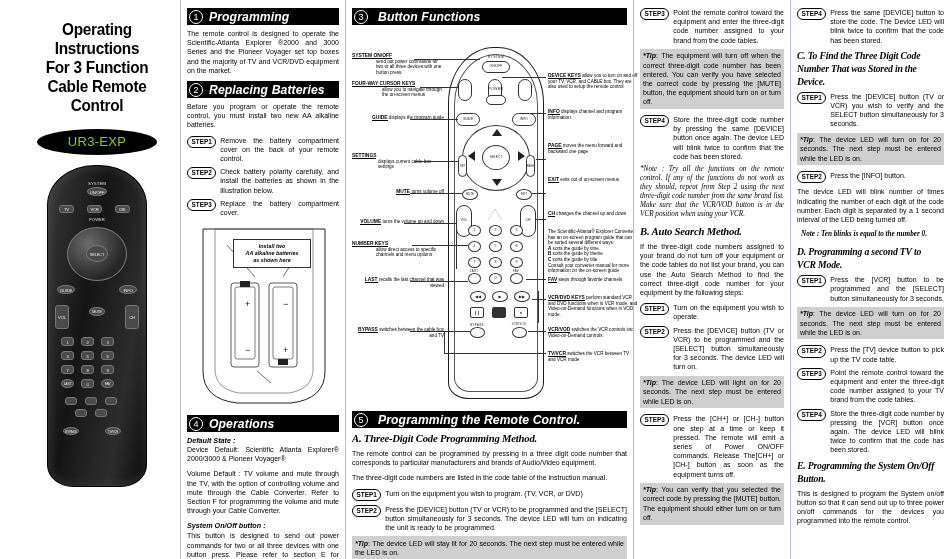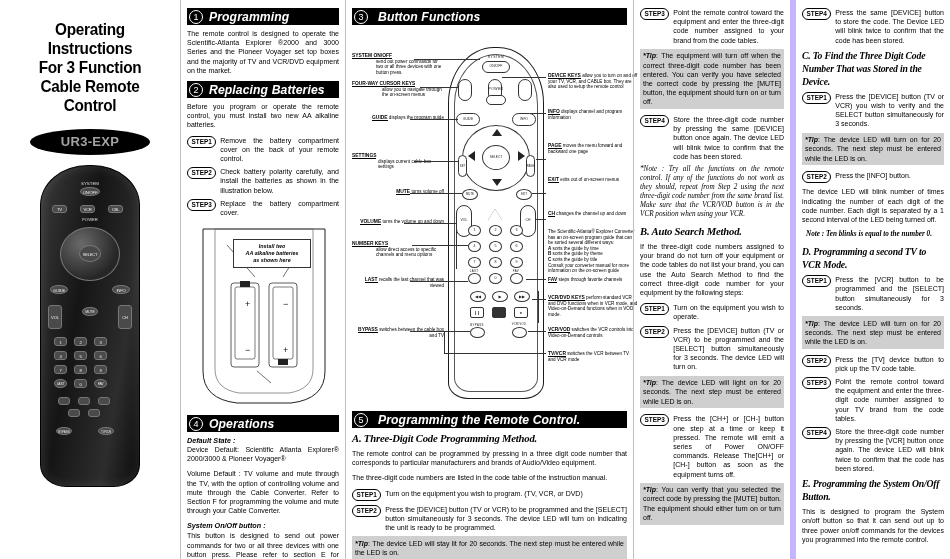--- a/index.html
+++ b/index.html
@@ -16,44 +16,44 @@
     width: 950px; height: 559px;
     background: #fff;
   }
   .col {
     position: absolute;
     top: 0;
     height: 559px;
     padding: 8px 6px 0 6px;
   }
   
-  #col1 { left: 0;   width: 180px; }
+  #col1 { left: 7px;   width: 180px; }
   #col2 { left: 180px; width: 165px; border-left: 1px solid #bfbfbf; }
   #col3 { left: 345px; width: 288px; border-left: 1px solid #bfbfbf; }
   #col4 { left: 633px; width: 157px; border-left: 1px solid #bfbfbf; }
-  #col5 { left: 790px; width: 160px; border-left: 6px solid #c4b5fd; }
+  #col5 { left: 790px; width: 160px; border-left: 1px solid #c4b5fd; }
 
   
   .doc-title {
     text-align: center;
     font-weight: bold;
     font-size: 16.5px;
     line-height: 19px;
     letter-spacing: -0.3px;
     margin: 12px 4px 0 4px;
     font-family: "Liberation Sans Narrow", "Liberation Sans", sans-serif;
     transform: scaleX(0.93);
   }
   .model-pill {
     margin: 14px auto 0 auto;
     width: 120px; height: 26px;
-    background: #000; color: #a3a3a3;
+    background: #000; color: #84cc16;
     border-radius: 50%/50%;
     text-align: center;
-    font-weight: bold;
+    font-weight: normal;
     font-size: 13px;
     line-height: 26px;
     letter-spacing: 0.3px;
   }
   .remote-wrap {
     position: relative;
     margin: 10px auto 0 auto;
     width: 132px; height: 330px;
   }
   .remote-body {

